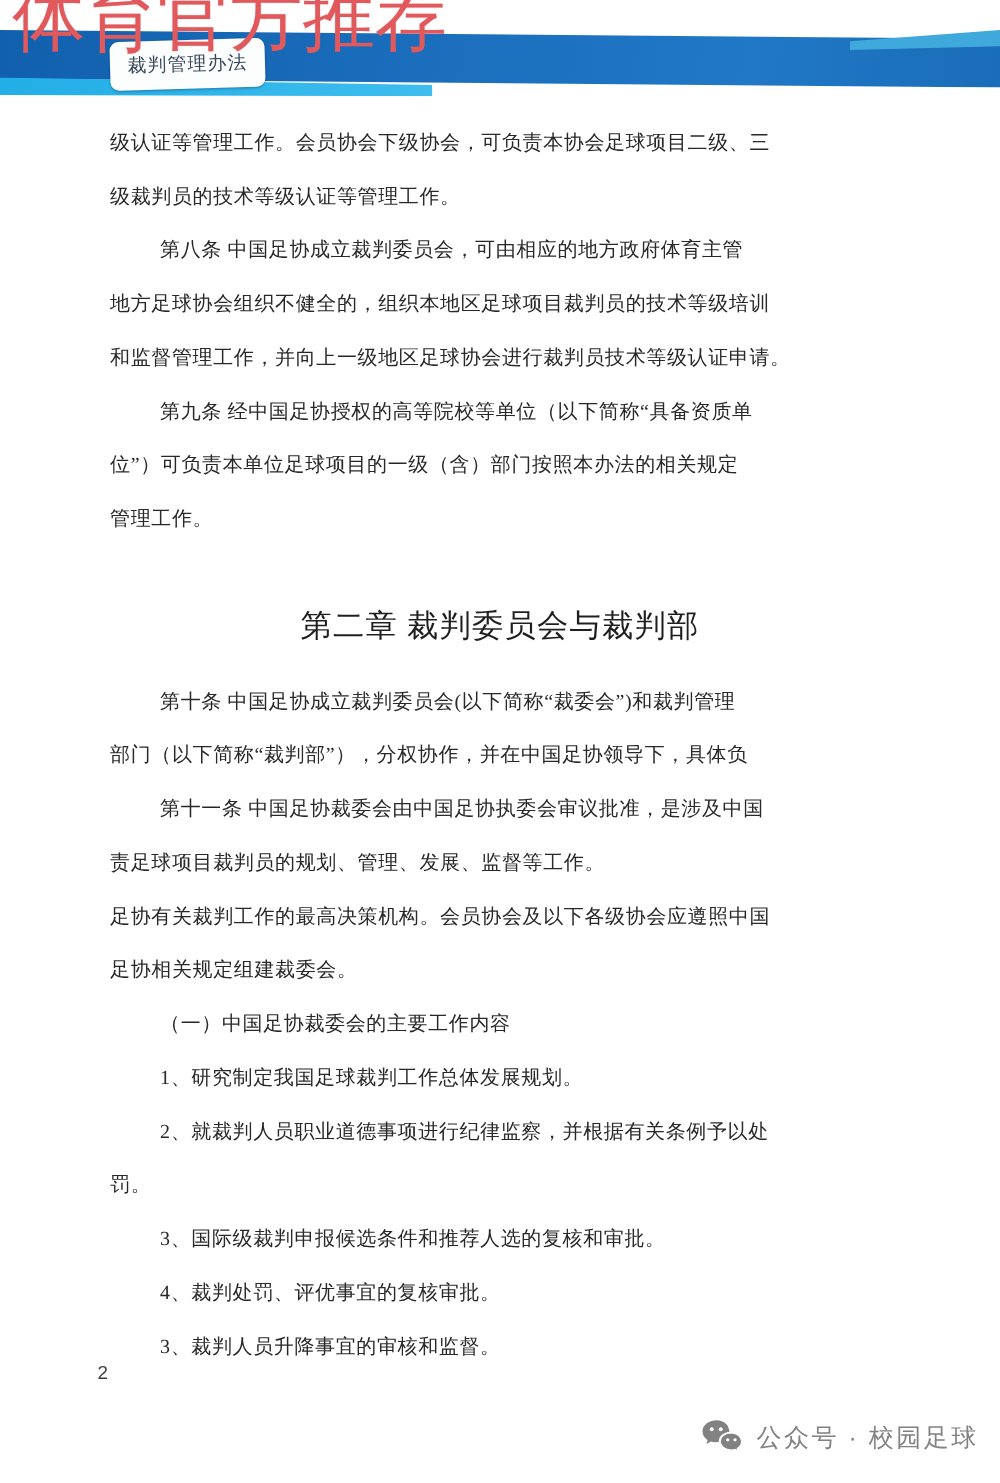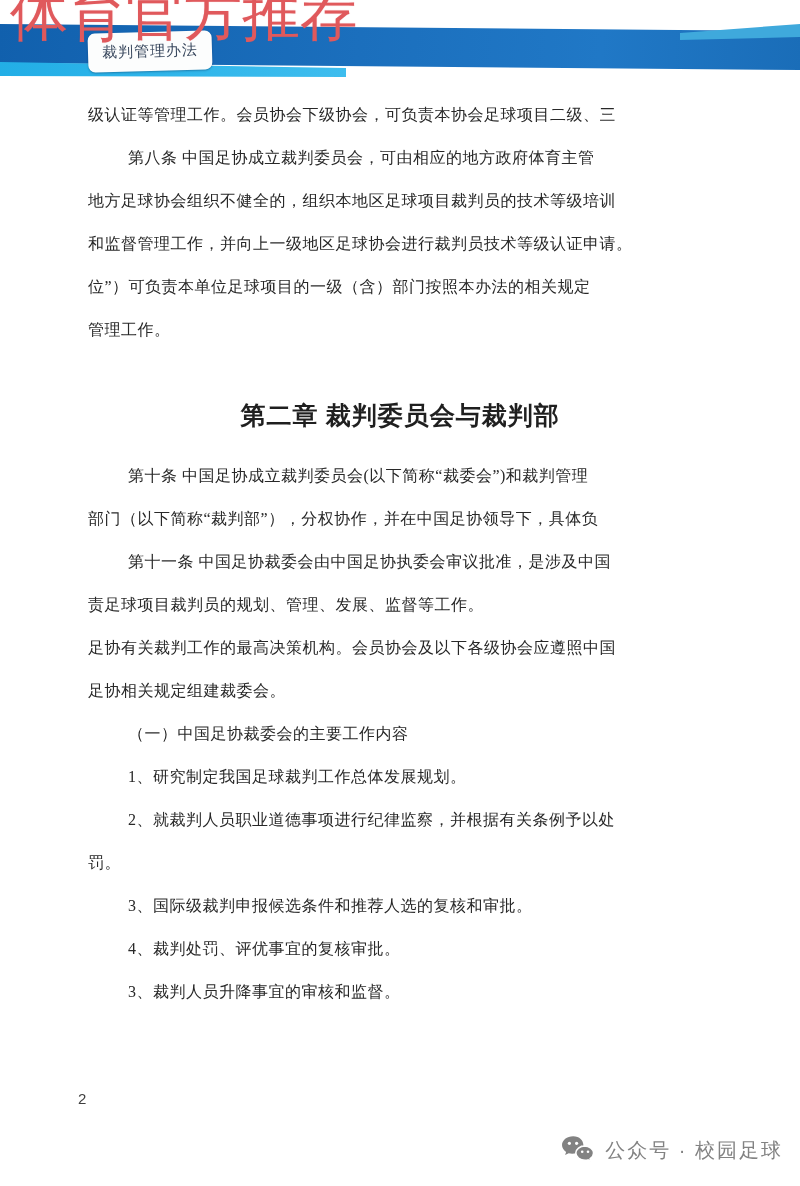--- a/index.html
+++ b/index.html
@@ -53,21 +53,21 @@
     color:#282828;
   }
   .line{
     height:43px;line-height:43px;font-size:16px;
     letter-spacing:.5px;white-space:nowrap;
   }
   .line.indent{padding-left:40px;}
   .heading{
     margin:42px 0 15px -28px;
     line-height:46px;font-size:25px;color:#1f1f1f;
-    text-align:center;letter-spacing:1px;font-weight:bold;
+    text-align:center;letter-spacing:1px;font-weight:normal;
   }
 
   .page-number{
     position:absolute;left:78px;top:1090px;
     font-size:15px;color:#3f3f3f;
     font-family:"Liberation Sans","DejaVu Sans",sans-serif;
   }
 
   
   .footer{
@@ -89,23 +89,25 @@
   <div class="ribbon-cyan"></div>
   <div class="title-tab">
     <span>裁判管理办法</span>
   </div>
 </div>
 
 <div class="watermark">体育官方推荐</div>
 
 <div class="doc" id="doc-body">
     <div class="line">级认证等管理工作。会员协会下级协会，可负责本协会足球项目二级、三</div>
+    <div class="line">级裁判员的技术等级认证等管理工作。</div>
     <div class="line indent">第八条  中国足协成立裁判委员会，可由相应的地方政府体育主管</div>
     <div class="line">地方足球协会组织不健全的，组织本地区足球项目裁判员的技术等级培训</div>
     <div class="line">和监督管理工作，并向上一级地区足球协会进行裁判员技术等级认证申请。</div>
+    <div class="line indent">第九条  经中国足协授权的高等院校等单位（以下简称“具备资质单</div>
     <div class="line">位”）可负责本单位足球项目的一级（含）部门按照本办法的相关规定</div>
     <div class="line">管理工作。</div>
     <div class="heading">第二章  裁判委员会与裁判部</div>
     <div class="line indent">第十条  中国足协成立裁判委员会(以下简称“裁委会”)和裁判管理</div>
     <div class="line">部门（以下简称“裁判部”），分权协作，并在中国足协领导下，具体负</div>
     <div class="line indent">第十一条  中国足协裁委会由中国足协执委会审议批准，是涉及中国</div>
     <div class="line">责足球项目裁判员的规划、管理、发展、监督等工作。</div>
     <div class="line">足协有关裁判工作的最高决策机构。会员协会及以下各级协会应遵照中国</div>
     <div class="line">足协相关规定组建裁委会。</div>
     <div class="line indent">（一）中国足协裁委会的主要工作内容</div>

